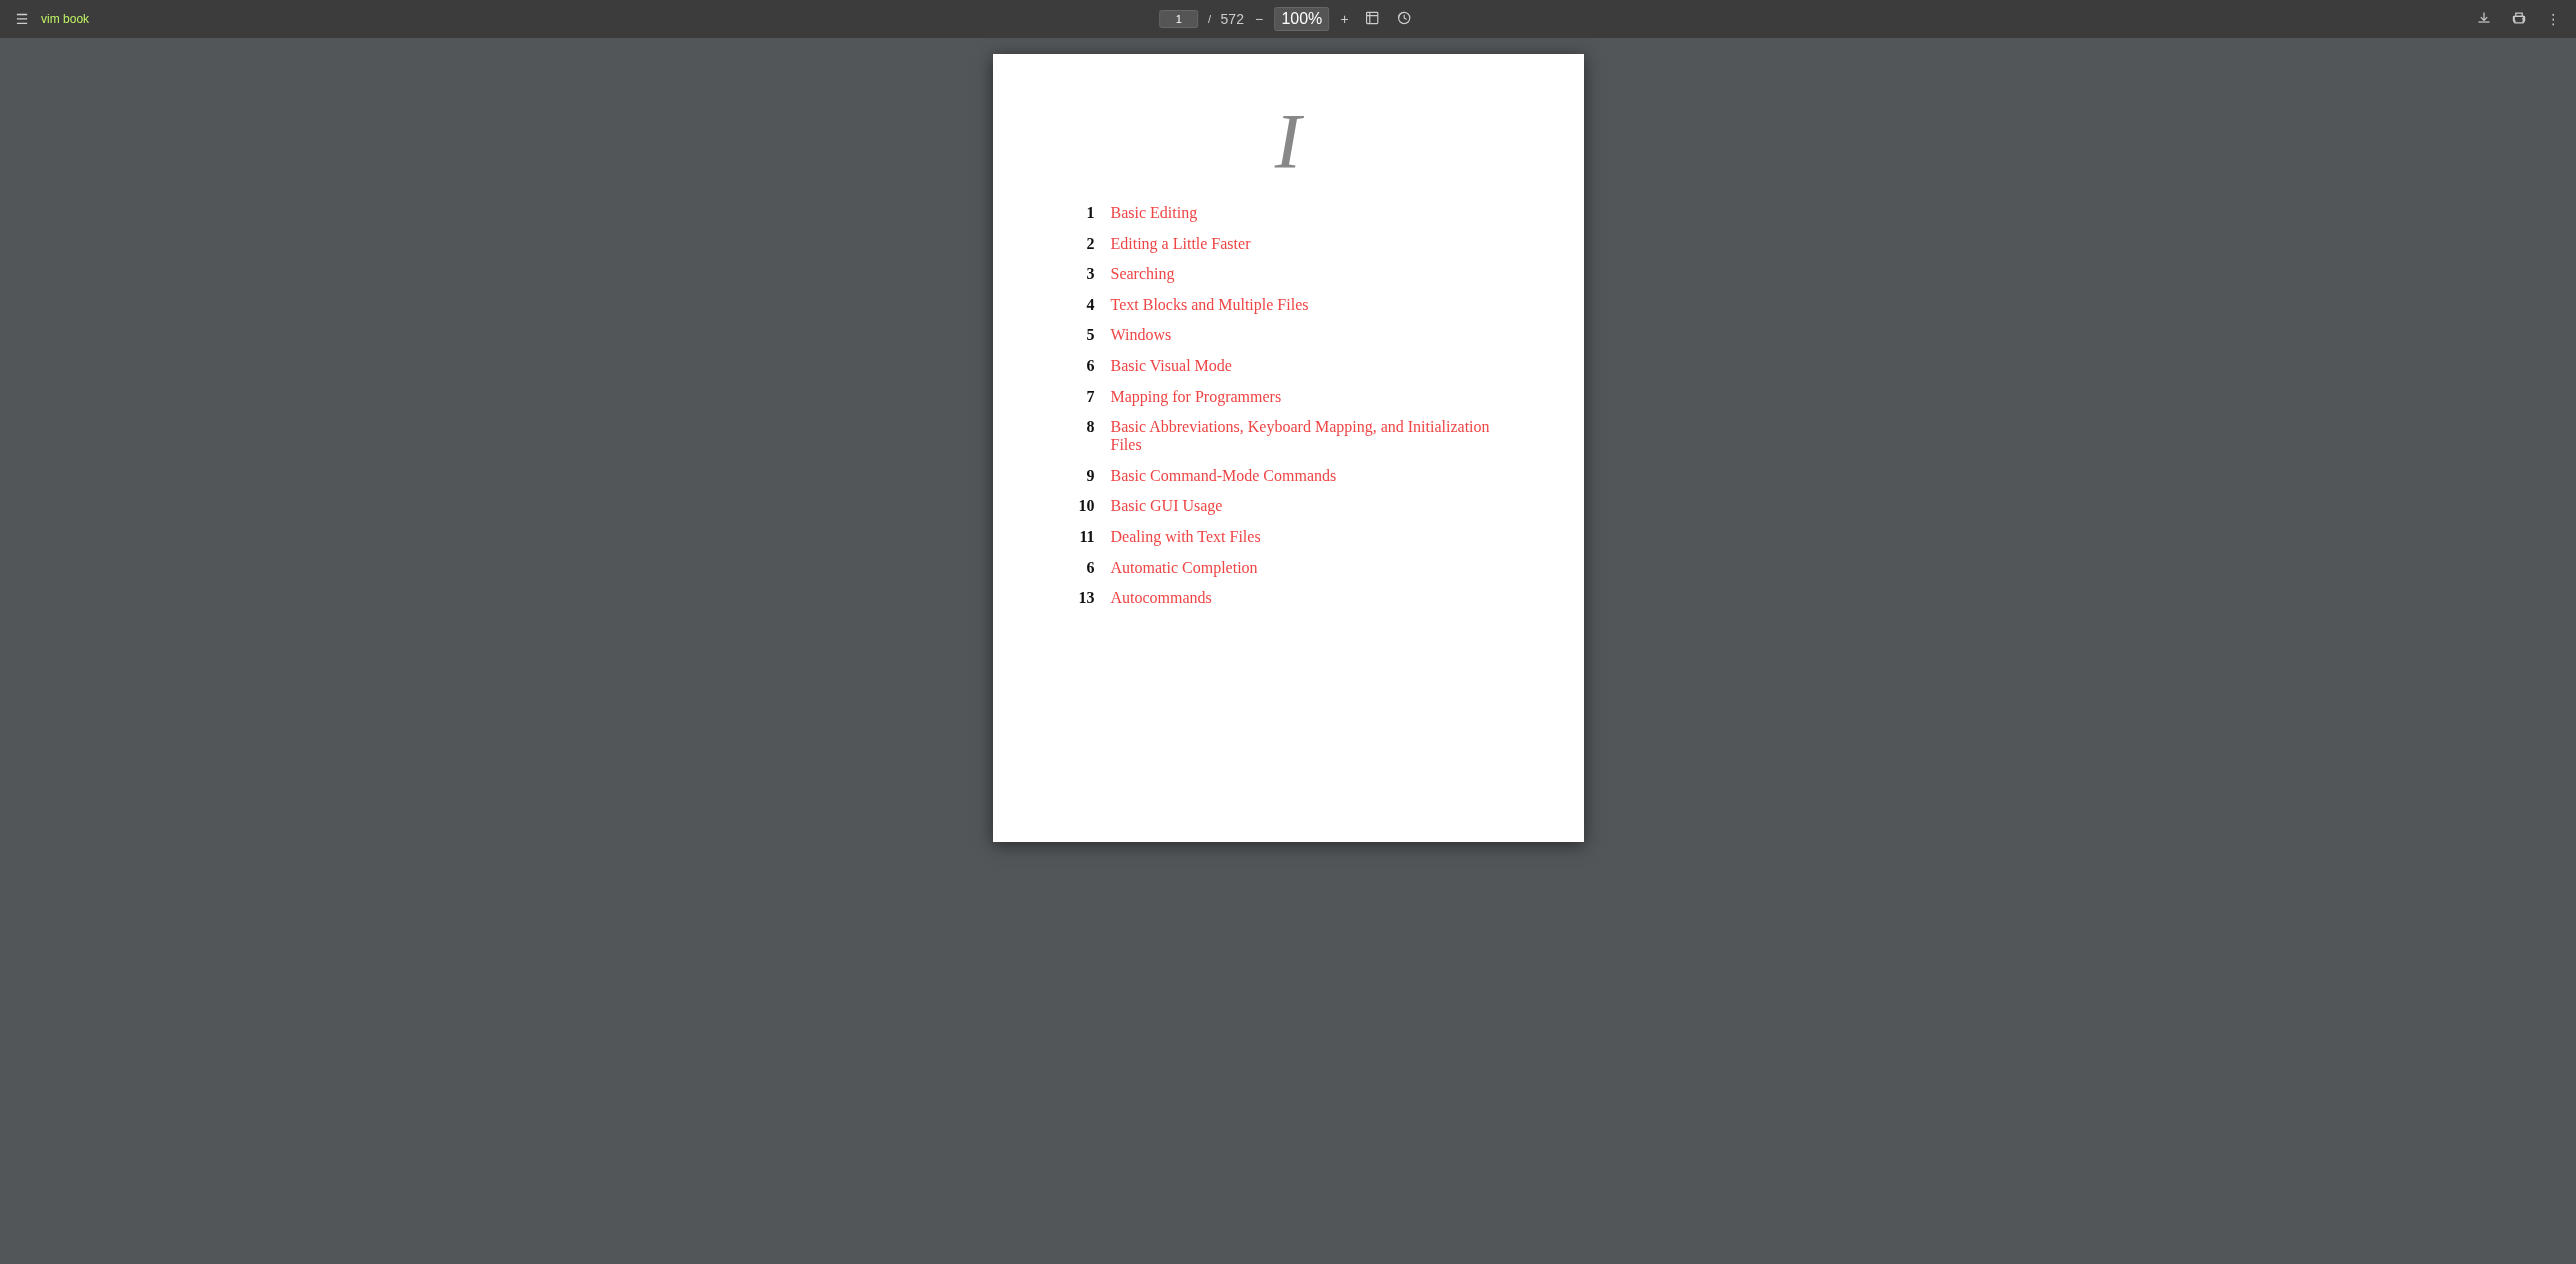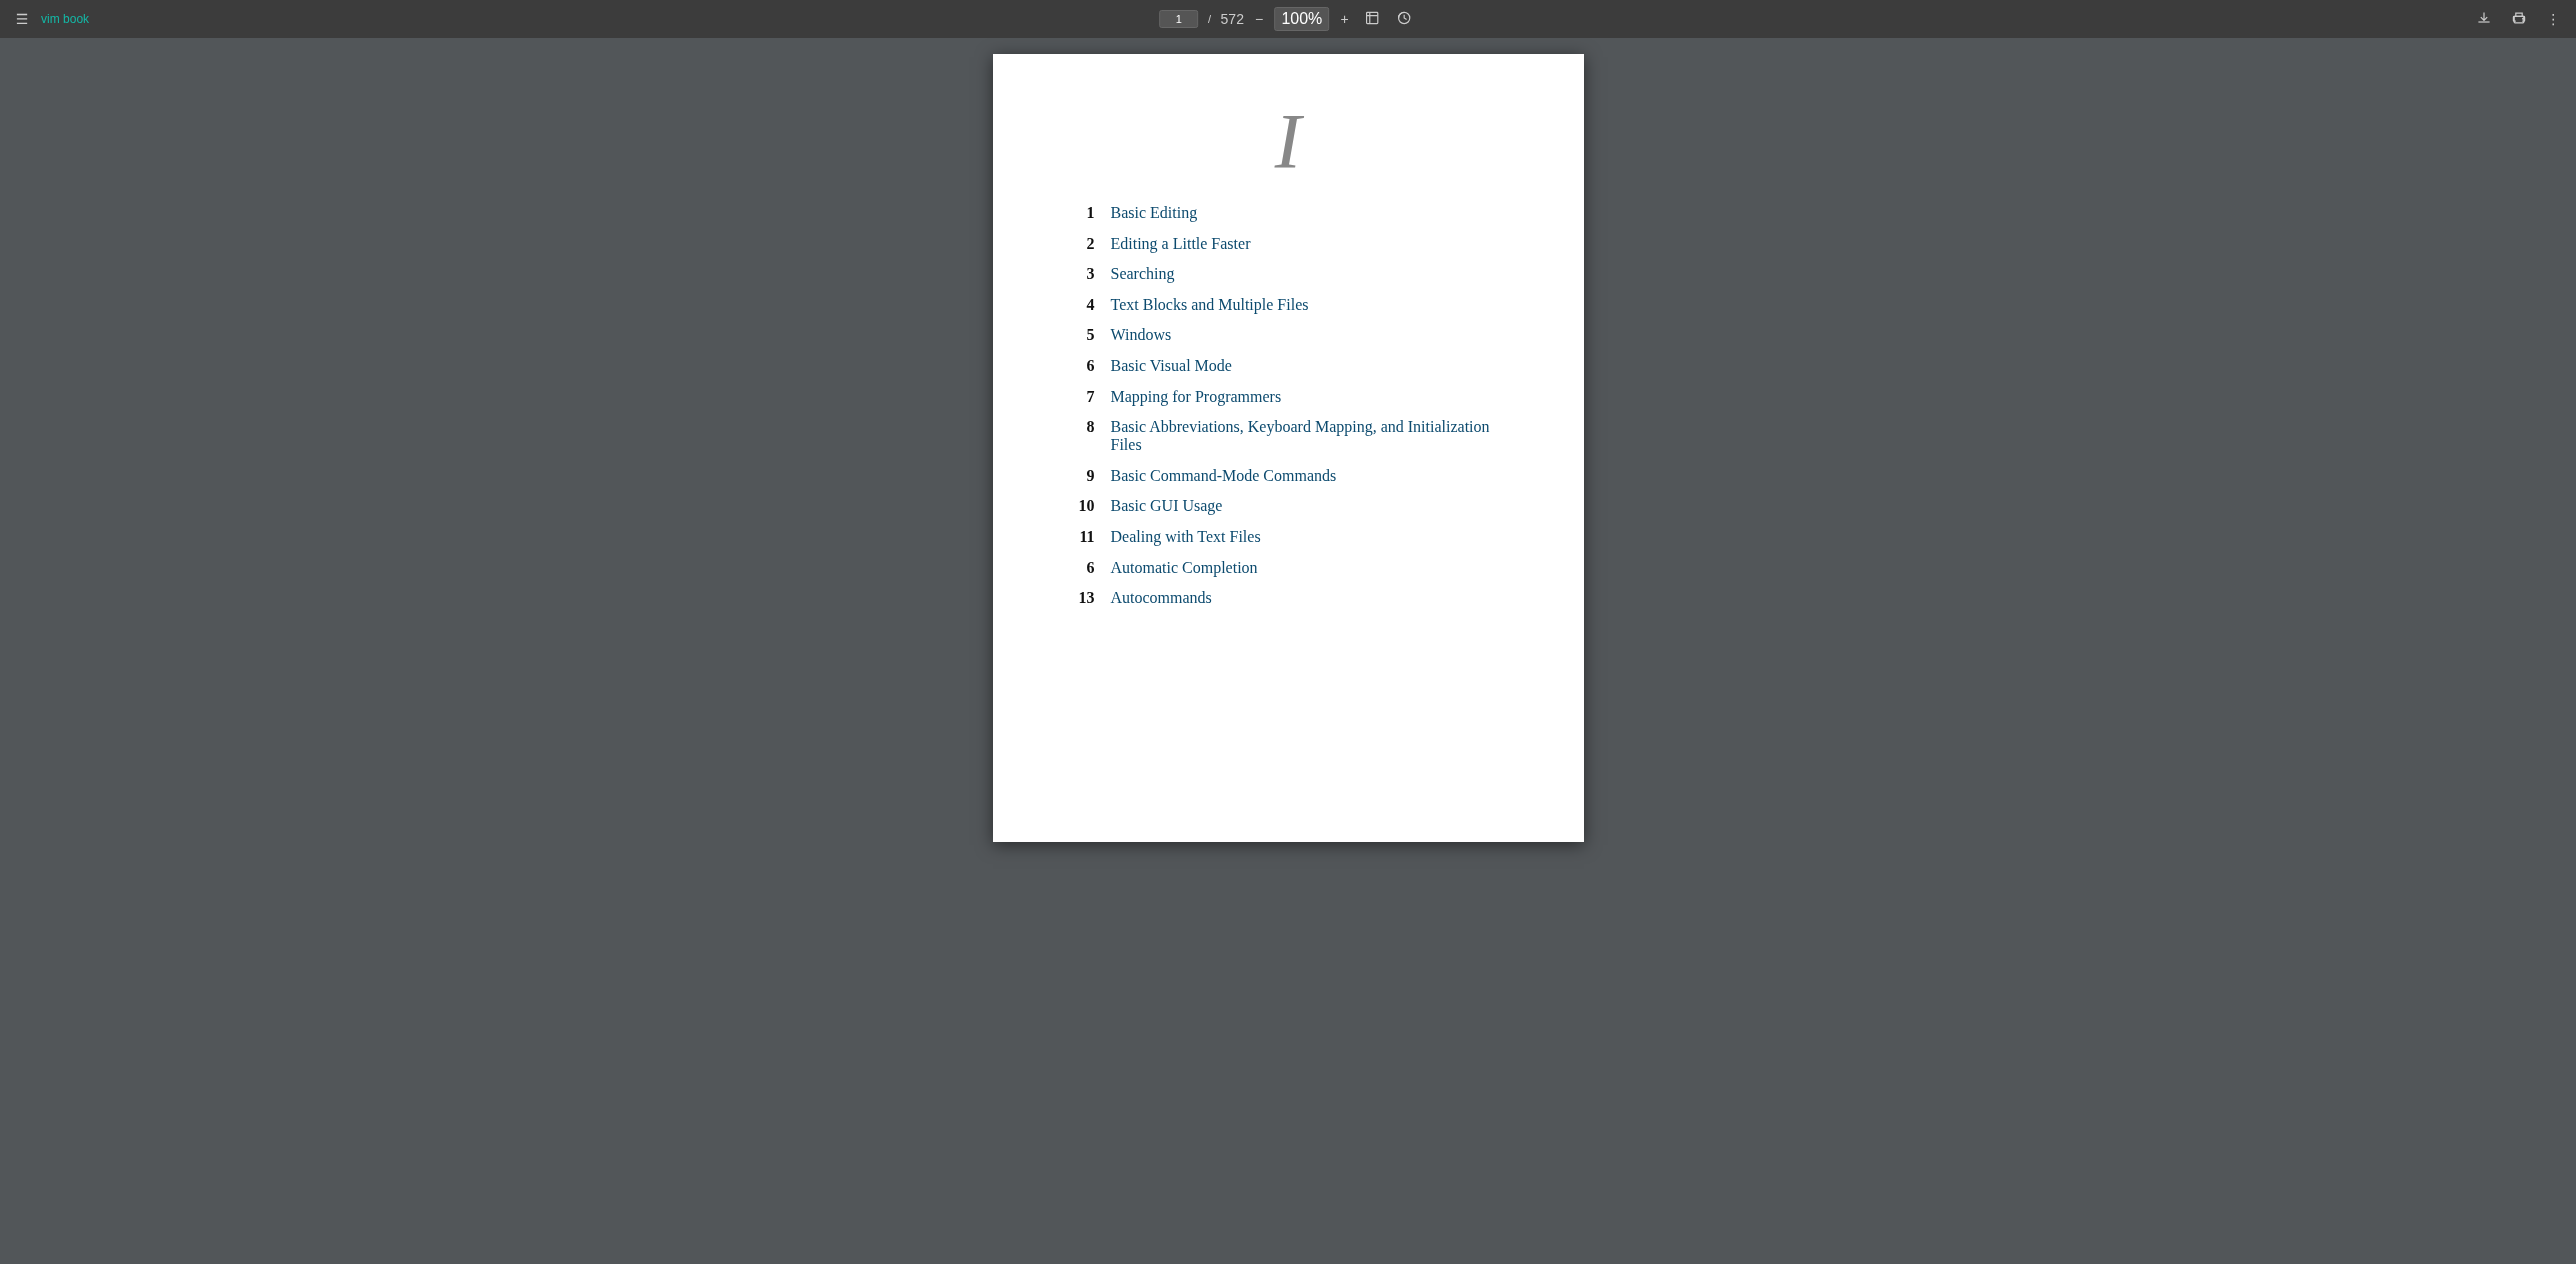--- a/index.html
+++ b/index.html
@@ -24,21 +24,21 @@
       flex-shrink: 0;
     }
 
     .toolbar-left {
       display: flex;
       align-items: center;
       gap: 9.5px;
     }
 
     .app-title {
-      color: #14b8a6;
+      color: #bef264;
       font-size: 12px;
       font-weight: normal;
     }
 
     
     .toolbar-center {
       position: absolute;
       left: 50%;
       transform: translateX(-50%);
       display: flex;
@@ -181,21 +181,21 @@
 
     .toc-number {
       min-width: 39px;
       text-align: right;
       margin-right: 16px;
       font-weight: bold;
       color: #111;
     }
 
     .toc-chapter {
-      color: #0c4a6e;
+      color: #ef4444;
     }
   </style>
 </head>
 <body>
 
 <div class="toolbar">
   <div class="toolbar-left">
     <button class="icon-btn" title="Menu">
       <span>☰</span>
     </button>

